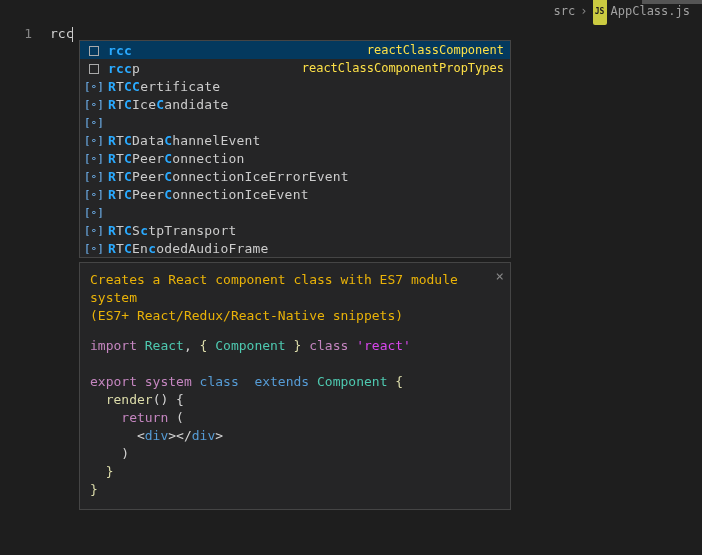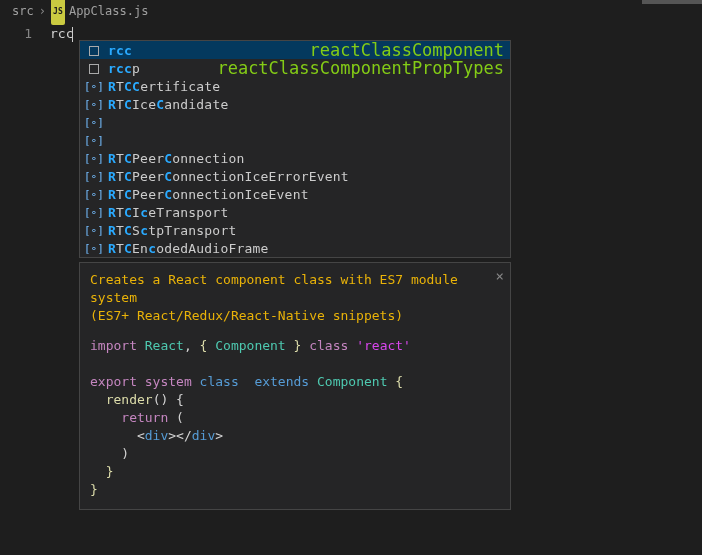--- a/index.html
+++ b/index.html
@@ -14,20 +14,21 @@
       position: relative;
     }
     .breadcrumb {
       display: flex;
       align-items: center;
       padding: 3px 12px;
       color: #a0a0a0;
       font-size: 12px;
       background: #1e1e1e;
       height: 22px;
+      justify-content: flex-end;
     }
     .breadcrumb .sep { margin: 0 5px; color: #888; }
     .file-icon {
       display: inline-flex;
       margin-right: 4px;
       width: 14px; height: 28px;
       background: #cbcb41;
       border-radius: 2px;
       align-items: center;
       justify-content: center;
@@ -91,22 +92,22 @@
       display: inline-flex;
       justify-content: center;
       margin-right: 6px;
       font-size: 11px;
     }
     .sugg-icon.snippet { color: #8a8a8a; }
     .sugg-icon.var { color: #75beff; }
     .sugg-label { flex: 1; color: #cccccc; letter-spacing: 0.2px; }
     .sugg-label .hl { color: #2aaaff; font-weight: 600; }
     .sugg-detail {
-      color: #84cc16;
-      font-size: 17px;
+      color: #fde047;
+      font-size: 12px;
       margin-left: 8px;
     }
     .detail-panel {
       position: absolute;
       left: 79px;
       top: 262px;
       width: 432px;
       background: #252526;
       border: 1px solid #454545;
       padding: 8px 10px 10px 10px;
@@ -179,36 +180,36 @@
       </div>
       <div class="sugg-item">
         <span class="sugg-icon var">[∘]</span>
         <span class="sugg-label"><span class="hl">R</span>T<span class="hl">C</span>Ice<span class="hl">C</span>andidate</span>
       </div>
       <div class="sugg-item">
         <span class="sugg-icon var">[∘]</span>
       </div>
       <div class="sugg-item">
         <span class="sugg-icon var">[∘]</span>
+        <span class="sugg-label"><span class="hl">R</span>T<span class="hl">C</span>Data<span class="hl">C</span>hannelEvent</span>
       </div>
       <div class="sugg-item">
         <span class="sugg-icon var">[∘]</span>
         <span class="sugg-label"><span class="hl">R</span>T<span class="hl">C</span>Peer<span class="hl">C</span>onnection</span>
       </div>
       <div class="sugg-item">
         <span class="sugg-icon var">[∘]</span>
         <span class="sugg-label"><span class="hl">R</span>T<span class="hl">C</span>Peer<span class="hl">C</span>onnectionIceErrorEvent</span>
       </div>
       <div class="sugg-item">
         <span class="sugg-icon var">[∘]</span>
         <span class="sugg-label"><span class="hl">R</span>T<span class="hl">C</span>Peer<span class="hl">C</span>onnectionIceEvent</span>
       </div>
       <div class="sugg-item">
         <span class="sugg-icon var">[∘]</span>
-        <span class="sugg-label"><span class="hl">R</span>T<span class="hl">C</span>I<span class="hl">c</span>eTransport</span>
       </div>
       <div class="sugg-item">
         <span class="sugg-icon var">[∘]</span>
         <span class="sugg-label"><span class="hl">R</span>T<span class="hl">C</span>S<span class="hl">c</span>tpTransport</span>
       </div>
       <div class="sugg-item">
         <span class="sugg-icon var">[∘]</span>
         <span class="sugg-label"><span class="hl">R</span>T<span class="hl">C</span>En<span class="hl">c</span>odedAudioFrame</span>
       </div>
     </div>

